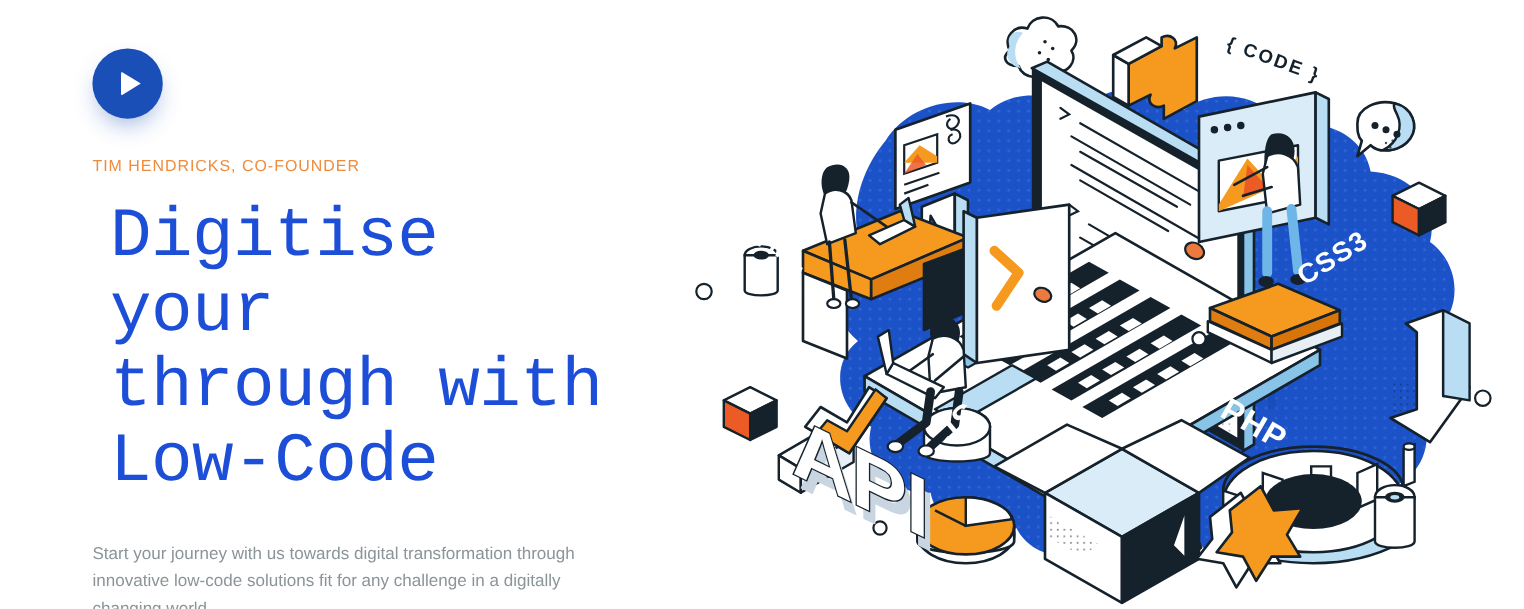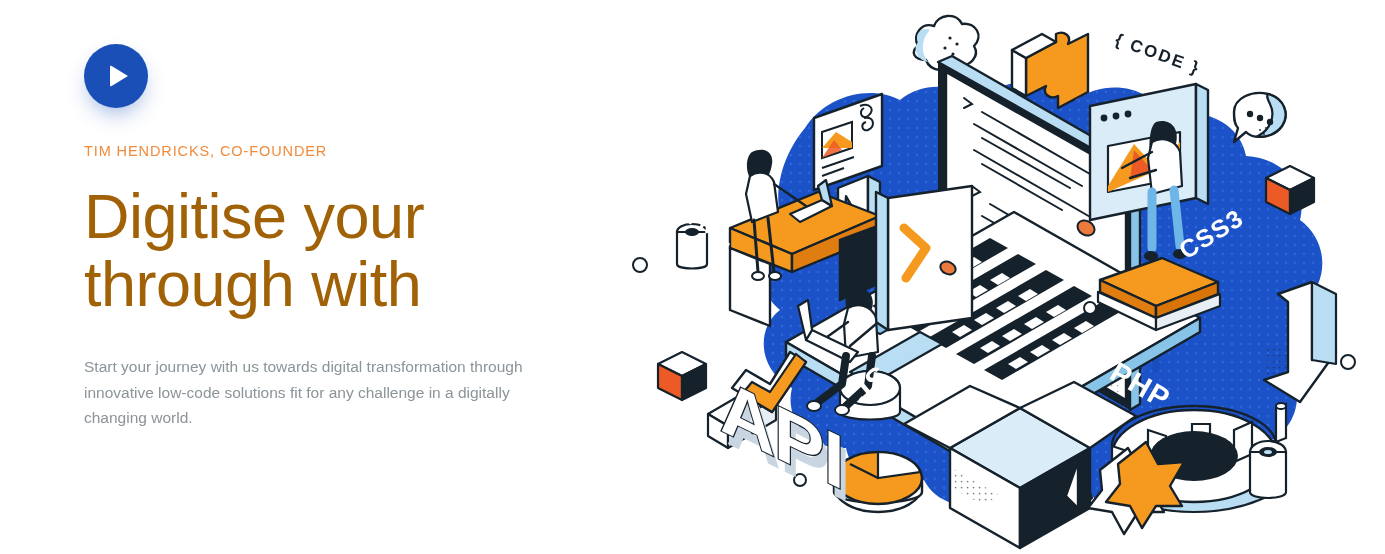--- a/index.html
+++ b/index.html
@@ -55,27 +55,27 @@
     color: #ef8b3c;
     font-size: 14.5px;
     letter-spacing: 0.9px;
     font-weight: 400;
     line-height: 1.2;
     text-transform: uppercase;
     white-space: nowrap;
   }
 
   .headline {
-    margin: 22px 0 0 0;
-    color: #a16207;
+    margin: 22px 0 0 16px;
+    color: #1d4ed8;
     font-size: 63px;
     line-height: 1.08;
     font-weight: 300;
     letter-spacing: -0.5px;
-    font-family: Liberation Sans, sans-serif;
+    font-family: Liberation Mono, monospace;
     font-stretch: normal;
   }
 
   .subcopy {
     margin: 36px 0 0 0;
     color: #8a9499;
     font-size: 15.5px;
     line-height: 1.63;
     font-weight: 400;
     max-width: 470px;
@@ -104,20 +104,21 @@
 
     <div class="play-button">
       <span class="tri"></span>
     </div>
 
     <div class="eyebrow">TIM HENDRICKS, CO-FOUNDER</div>
 
     <h1 class="headline">
       <span>Digitise your</span><br>
       <span>through with</span><br>
+      <span>Low-Code</span>
     </h1>
 
     <p class="subcopy">Start your journey with us towards digital transformation through innovative low-code solutions fit for any challenge in a digitally changing world.</p>
   </div>
 
   <div class="illustration">
     <svg viewBox="0 0 785 554" xmlns="http://www.w3.org/2000/svg">
       <defs>
         <pattern id="dots" width="9" height="9" patternUnits="userSpaceOnUse">
           <circle cx="2" cy="2" r="1.3" fill="#3f74dd"></circle>

